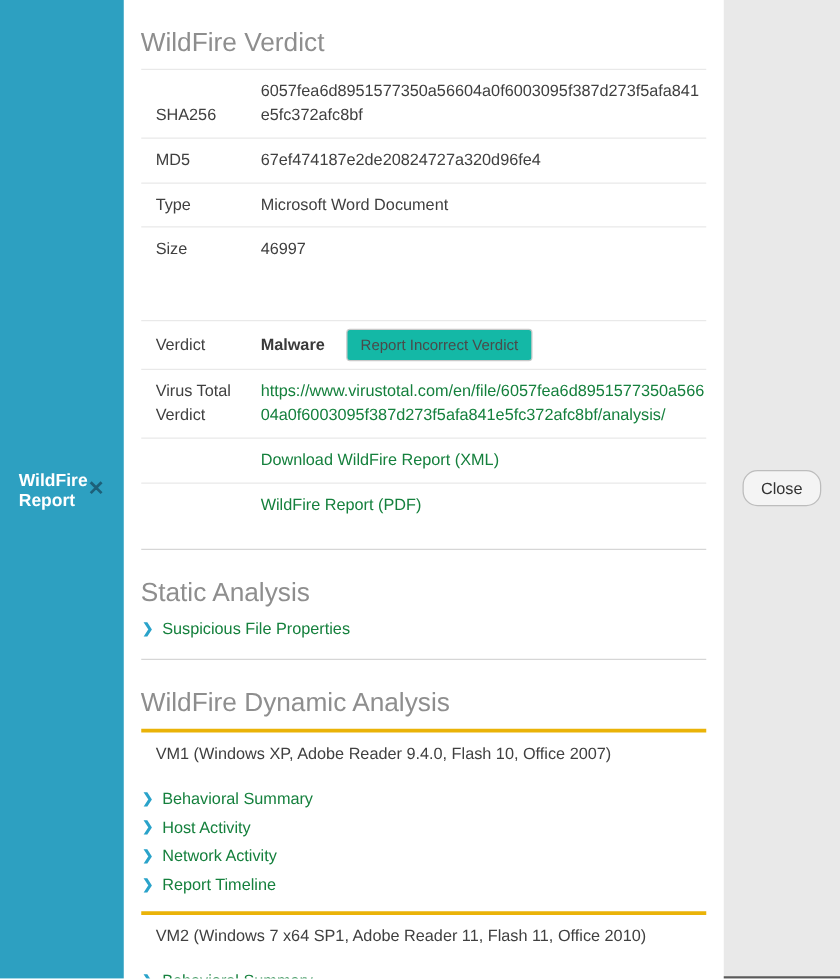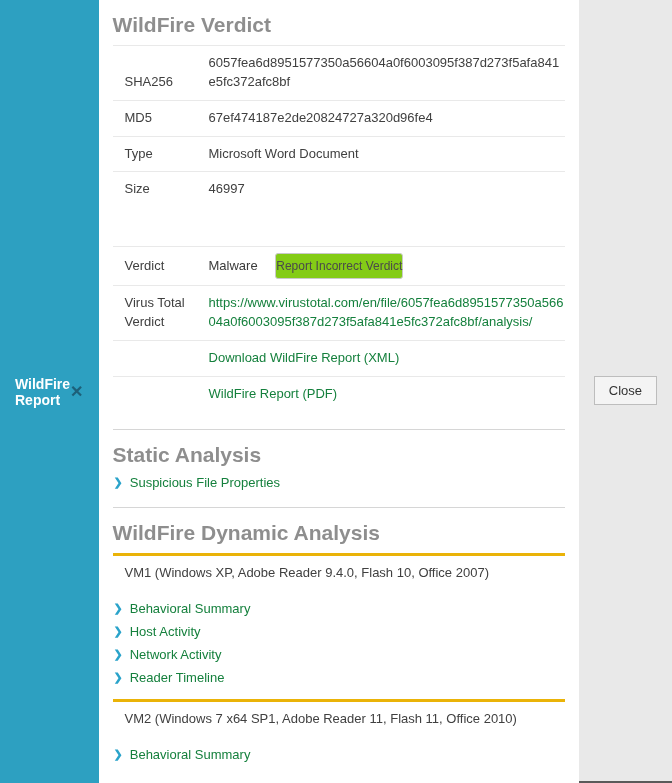--- a/index.html
+++ b/index.html
@@ -38,48 +38,48 @@
   }
 
   
   .modal-body {
     flex: 1 1 auto;
     padding: 0 14px 10px 14px;
     overflow: hidden;
   }
   .section-heading {
     font-size: 21px;
-    font-weight: 700;
+    font-weight: 400;
     color: #8e8e8e;
-    margin: 13px 0 8px 0;
+    margin: 23px 0 8px 0;
   }
 
   
   .vtable .vrow {
     display: flex;
     align-items: flex-end;
     border-top: 1px solid #e9e9e9;
     padding: 8px 0 8px 12px;
     font-size: 13px;
     color: #404040;
     line-height: 1.45;
   }
   .vrow .vlabel { flex: 0 0 84px; padding-right: 6px; }
   .vrow .vvalue { flex: 1 1 auto; word-break: break-all; }
   .vrow.verdict-row { align-items: center; padding-top: 6px; padding-bottom: 6px; margin-top: 39px; }
-  .verdict-word { font-weight: normal; color: #3a3a3a; }
+  .verdict-word { font-weight: bold; color: #3a3a3a; }
   .report-btn {
     margin-left: 14px;
     font-family: "Liberation Sans", sans-serif;
     font-size: 12px;
     color: #4a4a4a;
-    background: #84cc16;
+    background: #14b8a6;
     border: 1px solid #c9c9c9;
     border-radius: 3px;
-    padding: 5px 0;
+    padding: 5px 10px;
     cursor: pointer;
   }
   a.link {
     color: #15803d;
     text-decoration: none;
     cursor: pointer;
   }
 
   .section-divider {
     border: none;
@@ -121,21 +121,21 @@
     display: flex;
     align-items: center;
     padding: 0 15px;
   }
   .close-btn {
     font-family: "Liberation Sans", sans-serif;
     font-size: 13px;
     color: #333333;
     background: #f4f4f4;
     border: 1px solid #bdbdbd;
-    border-radius: 0;
+    border-radius: 12px;
     padding: 6px 14px;
     cursor: pointer;
   }
 </style>
 </head>
 <body>
 
 <div class="modal">
 
   <div class="modal-header">
@@ -212,21 +212,21 @@
       <div class="chev-link">
         <span class="chev">❯</span>
         <a class="link">Host Activity</a>
       </div>
       <div class="chev-link">
         <span class="chev">❯</span>
         <a class="link">Network Activity</a>
       </div>
       <div class="chev-link">
         <span class="chev">❯</span>
-        <a class="link">Reader Timeline</a>
+        <a class="link">Report Timeline</a>
       </div>
     </div>
 
     <div class="vm-row">VM2 (Windows 7 x64 SP1, Adobe Reader 11, Flash 11, Office 2010)</div>
     <div class="vm-links">
       <div class="chev-link">
         <span class="chev">❯</span>
         <a class="link">Behavioral Summary</a>
       </div>
 

